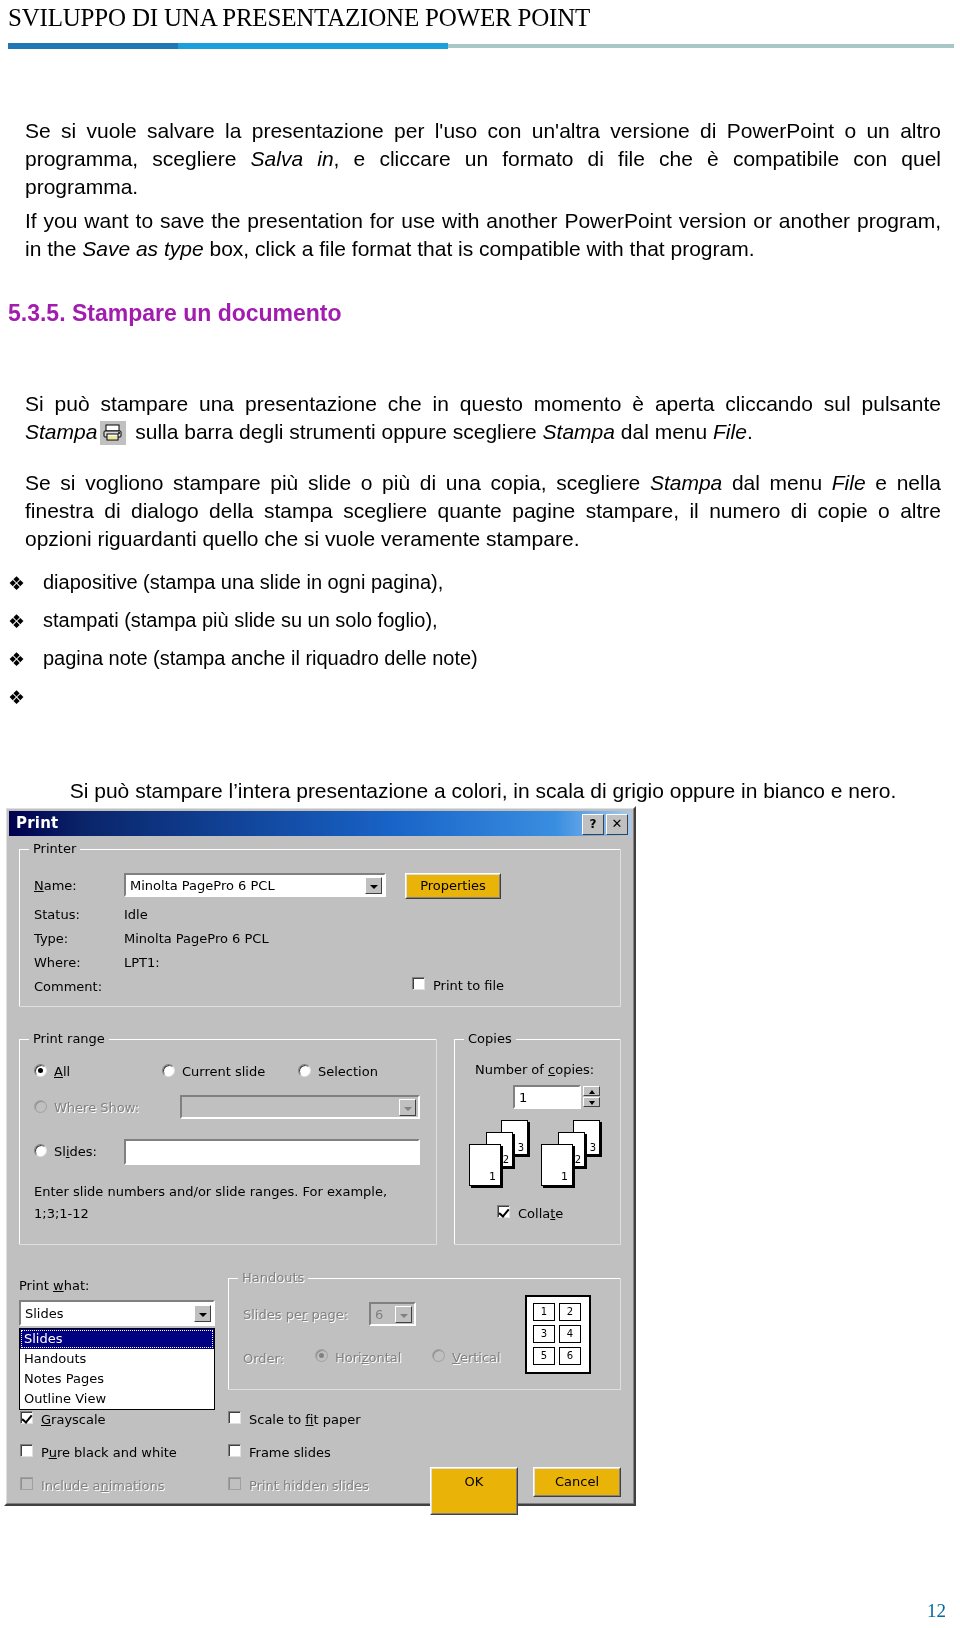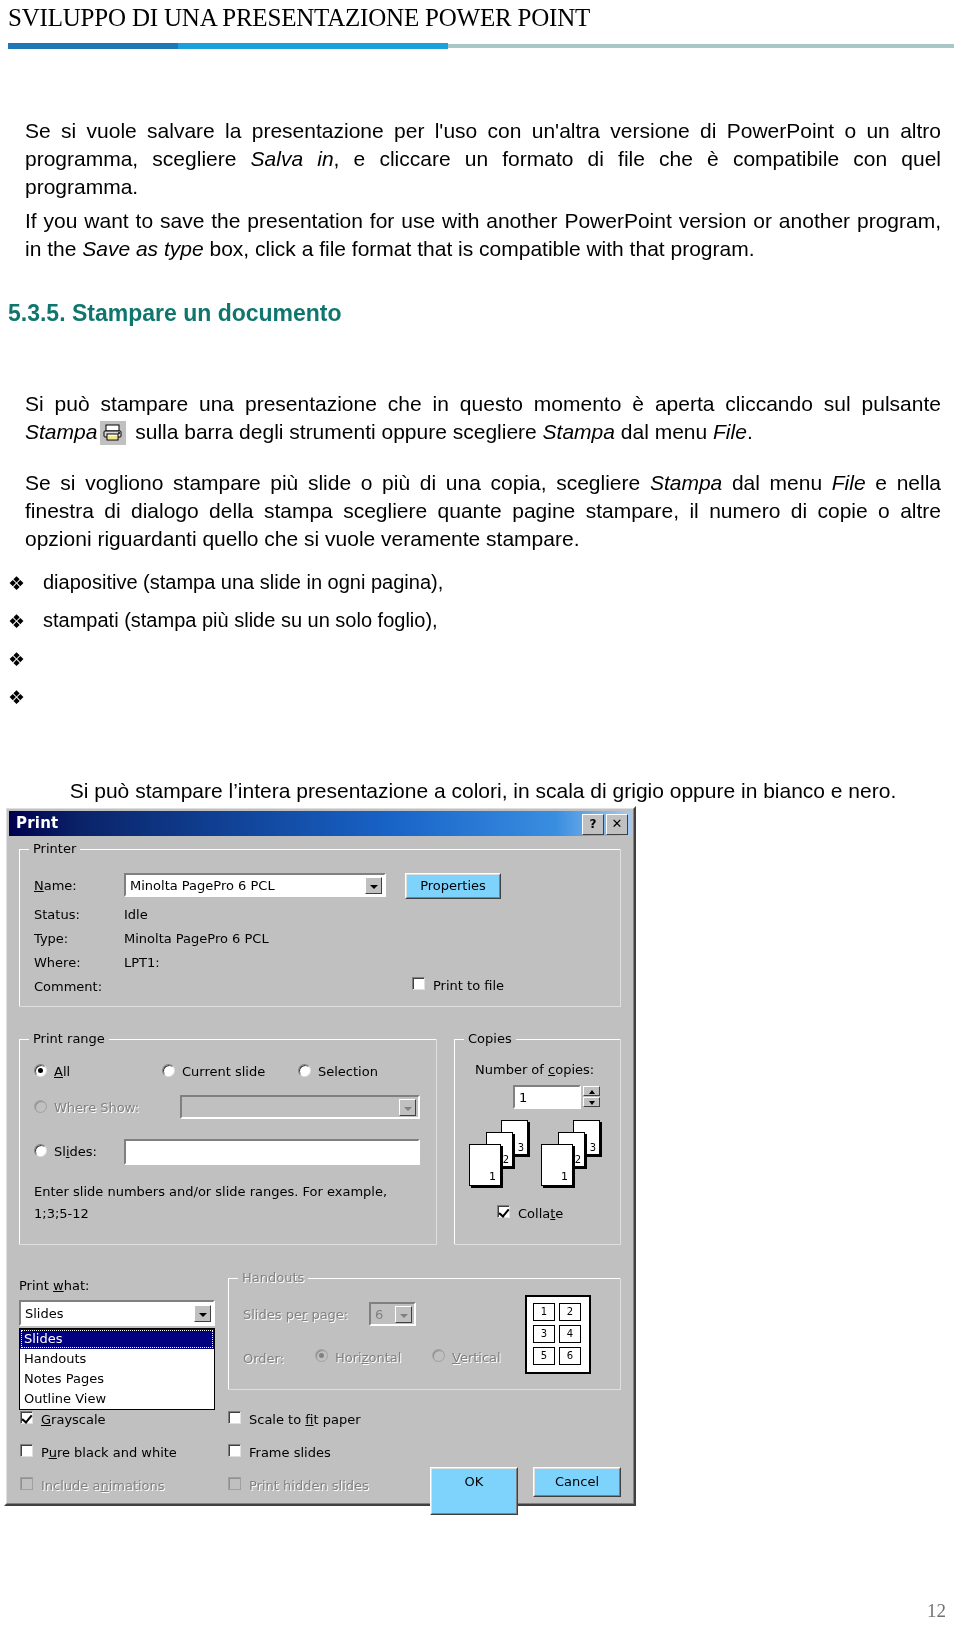--- a/index.html
+++ b/index.html
@@ -28,21 +28,21 @@
   p.body{
     position:absolute;margin:17px;
     font-size:21px;line-height:28px;color:#000;
     text-align:justify;
   }
   p.body.noj{text-align:center;}
   .it{font-style:italic;}
 
   h3.sect{
     position:absolute;margin:0;
-    font-size:23px;font-weight:bold;color:#0f766e;white-space:nowrap;
+    font-size:23px;font-weight:bold;color:#a21caf;white-space:nowrap;
   }
 
   .printer-inline{
     display:inline-block;width:26px;height:24px;
     background:#c0c0c0;vertical-align:-6px;margin:0 3px;position:relative;
   }
   .printer-inline svg{position:absolute;left:2px;top:2px;}
 
   
   .bullets{position:absolute;left:0;top:568px;width:860px;}
@@ -132,21 +132,21 @@
     box-sizing:border-box;
   }
   .combo-arrow::after{
     content:"";position:absolute;left:4px;top:7px;
     border-left:4px solid transparent;border-right:4px solid transparent;
     border-top:4px solid #000;
   }
   .combo-arrow.dim::after{border-top-color:#808080;}
 
   .btn{
-    position:absolute;background:#7dd3fc;
+    position:absolute;background:#eab308;
     border-top:1px solid #ffffff;border-left:1px solid #ffffff;
     border-right:1px solid #404040;border-bottom:1px solid #404040;
     box-sizing:border-box;text-align:center;font-size:13px;color:#000;cursor:default;
   }
   .btn::after{
     content:"";position:absolute;left:0;top:0;right:0;bottom:0;
     border-top:1px solid #dfdfdf;border-left:1px solid #dfdfdf;
     border-right:1px solid #808080;border-bottom:1px solid #808080;
     pointer-events:none;
   }
@@ -222,21 +222,21 @@
     box-sizing:border-box;z-index:30;
   }
   .dditem{
     position:relative;height:20px;line-height:20px;padding-left:4px;
     font-size:13px;color:#000;white-space:nowrap;
   }
   .dditem.sel{background:#000080;color:#fff;outline:1px dotted #fff;outline-offset:-2px;}
 
   .pagenum{
     position:absolute;right:14px;bottom:6px;
-    font-family:"Liberation Serif",serif;font-size:19px;color:#737373;
+    font-family:"Liberation Serif",serif;font-size:19px;color:#0369a1;
   }
 </style>
 </head>
 <body>
 
 <div class="doc-header">
   <div class="doc-header-title">SVILUPPO DI UNA PRESENTAZIONE POWER POINT</div>
   <div class="rule">
     <i class="seg1" style="background: rgb(31, 119, 180);"></i>
     <i class="seg2" style="background: rgb(28, 160, 220);"></i>
@@ -266,20 +266,21 @@
     <div class="bullet-row">
       <span class="bullet-mark">❖</span>
       <span class="bullet-text">diapositive (stampa una slide in ogni pagina),</span>
     </div>
     <div class="bullet-row">
       <span class="bullet-mark">❖</span>
       <span class="bullet-text">stampati (stampa più slide su un solo foglio),</span>
     </div>
     <div class="bullet-row">
       <span class="bullet-mark">❖</span>
+      <span class="bullet-text">pagina note (stampa anche il riquadro delle note)</span>
     </div>
     <div class="bullet-row">
       <span class="bullet-mark">❖</span>
     </div>
   </div>
 
   <p class="body noj" style="left:8px;top:760px;width:916px;">Si può stampare l’intera presentazione a colori, in scala di grigio oppure in bianco e nero.</p>
 </div>
 
 <div class="dlg">
@@ -342,21 +343,21 @@
       <span class="combo-arrow dim"></span>
     </div>
 
     <span class="radio" style="left:14px;top:104px;"></span>
     <span class="lbl" style="left:34px;top:104px;">Sl<span class="u">i</span>des:</span>
     <div class="field sunken" style="left:104px;top:99px;width:296px;height:26px;">
       <span class="field-txt" style="top:4px;"></span>
     </div>
 
     <span class="lbl" style="left:14px;top:144px;">Enter slide numbers and/or slide ranges. For example,</span>
-    <span class="lbl" style="left:14px;top:166px;">1;3;5-12</span>
+    <span class="lbl" style="left:14px;top:166px;">1;3;1-12</span>
   </div>
 
   <div class="group" style="left:448px;top:231px;width:167px;height:206px;">
     <span class="group-label">Copies</span>
 
     <span class="lbl" style="left:20px;top:22px;">Number of <span class="u">c</span>opies:</span>
 
     <div class="field sunken" style="left:58px;top:45px;width:68px;height:24px;">
       <span class="field-txt" style="top:3px;">1</span>
     </div>

